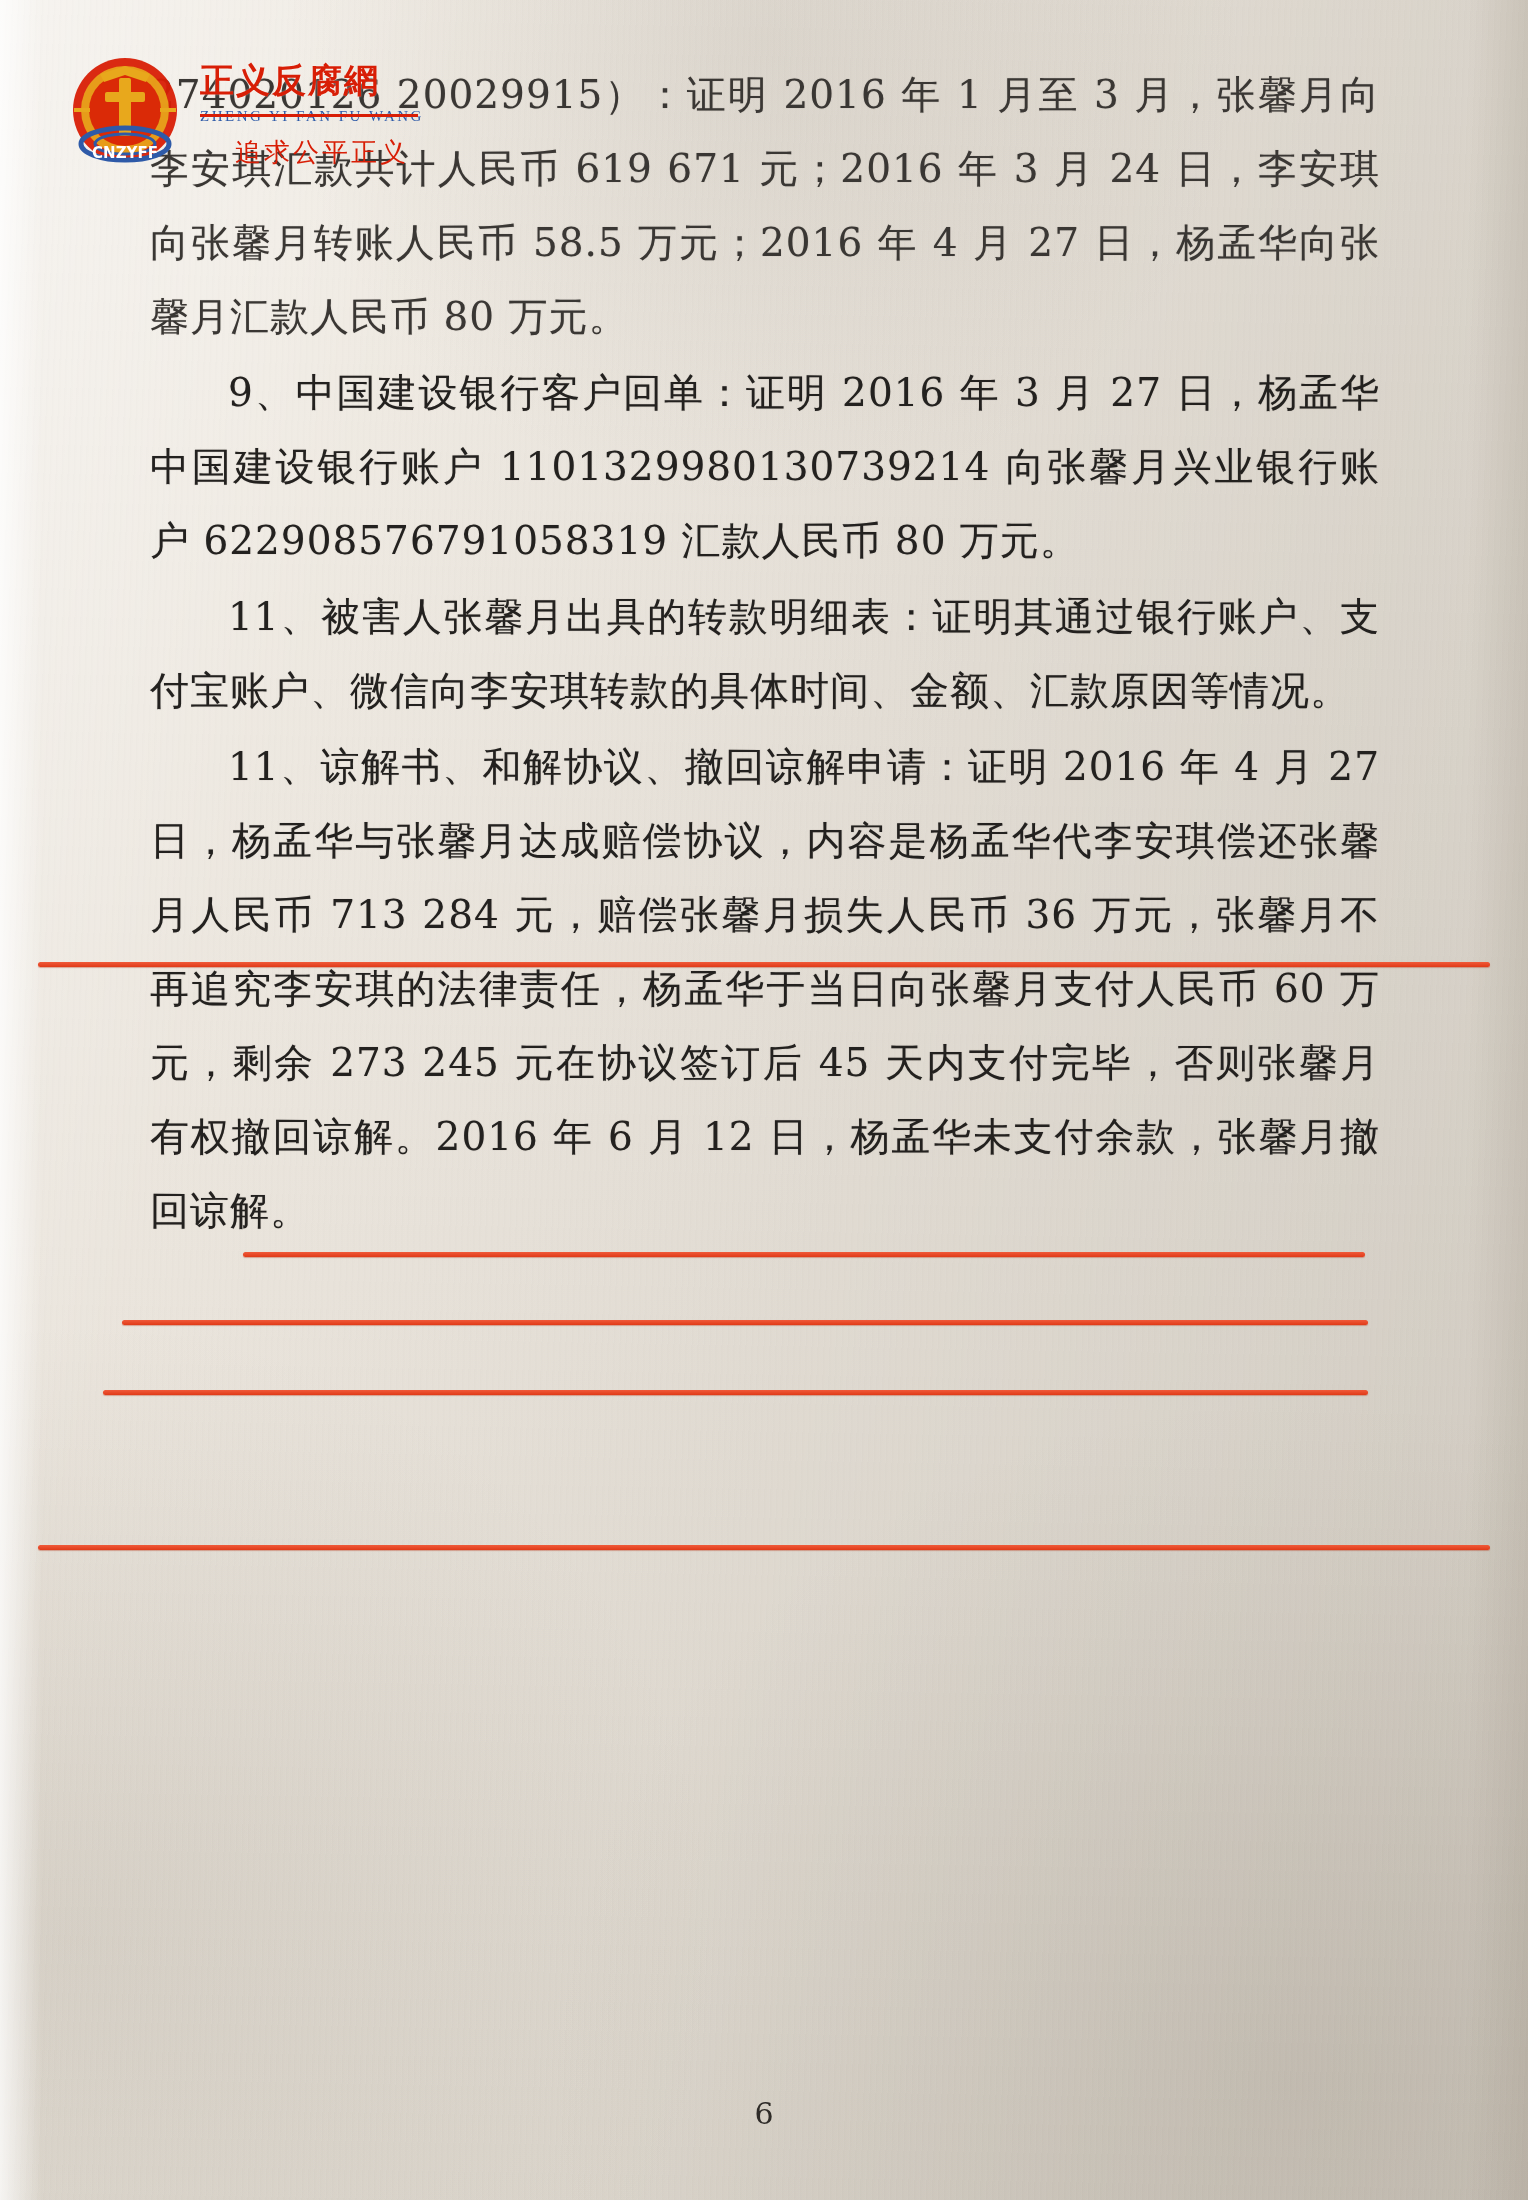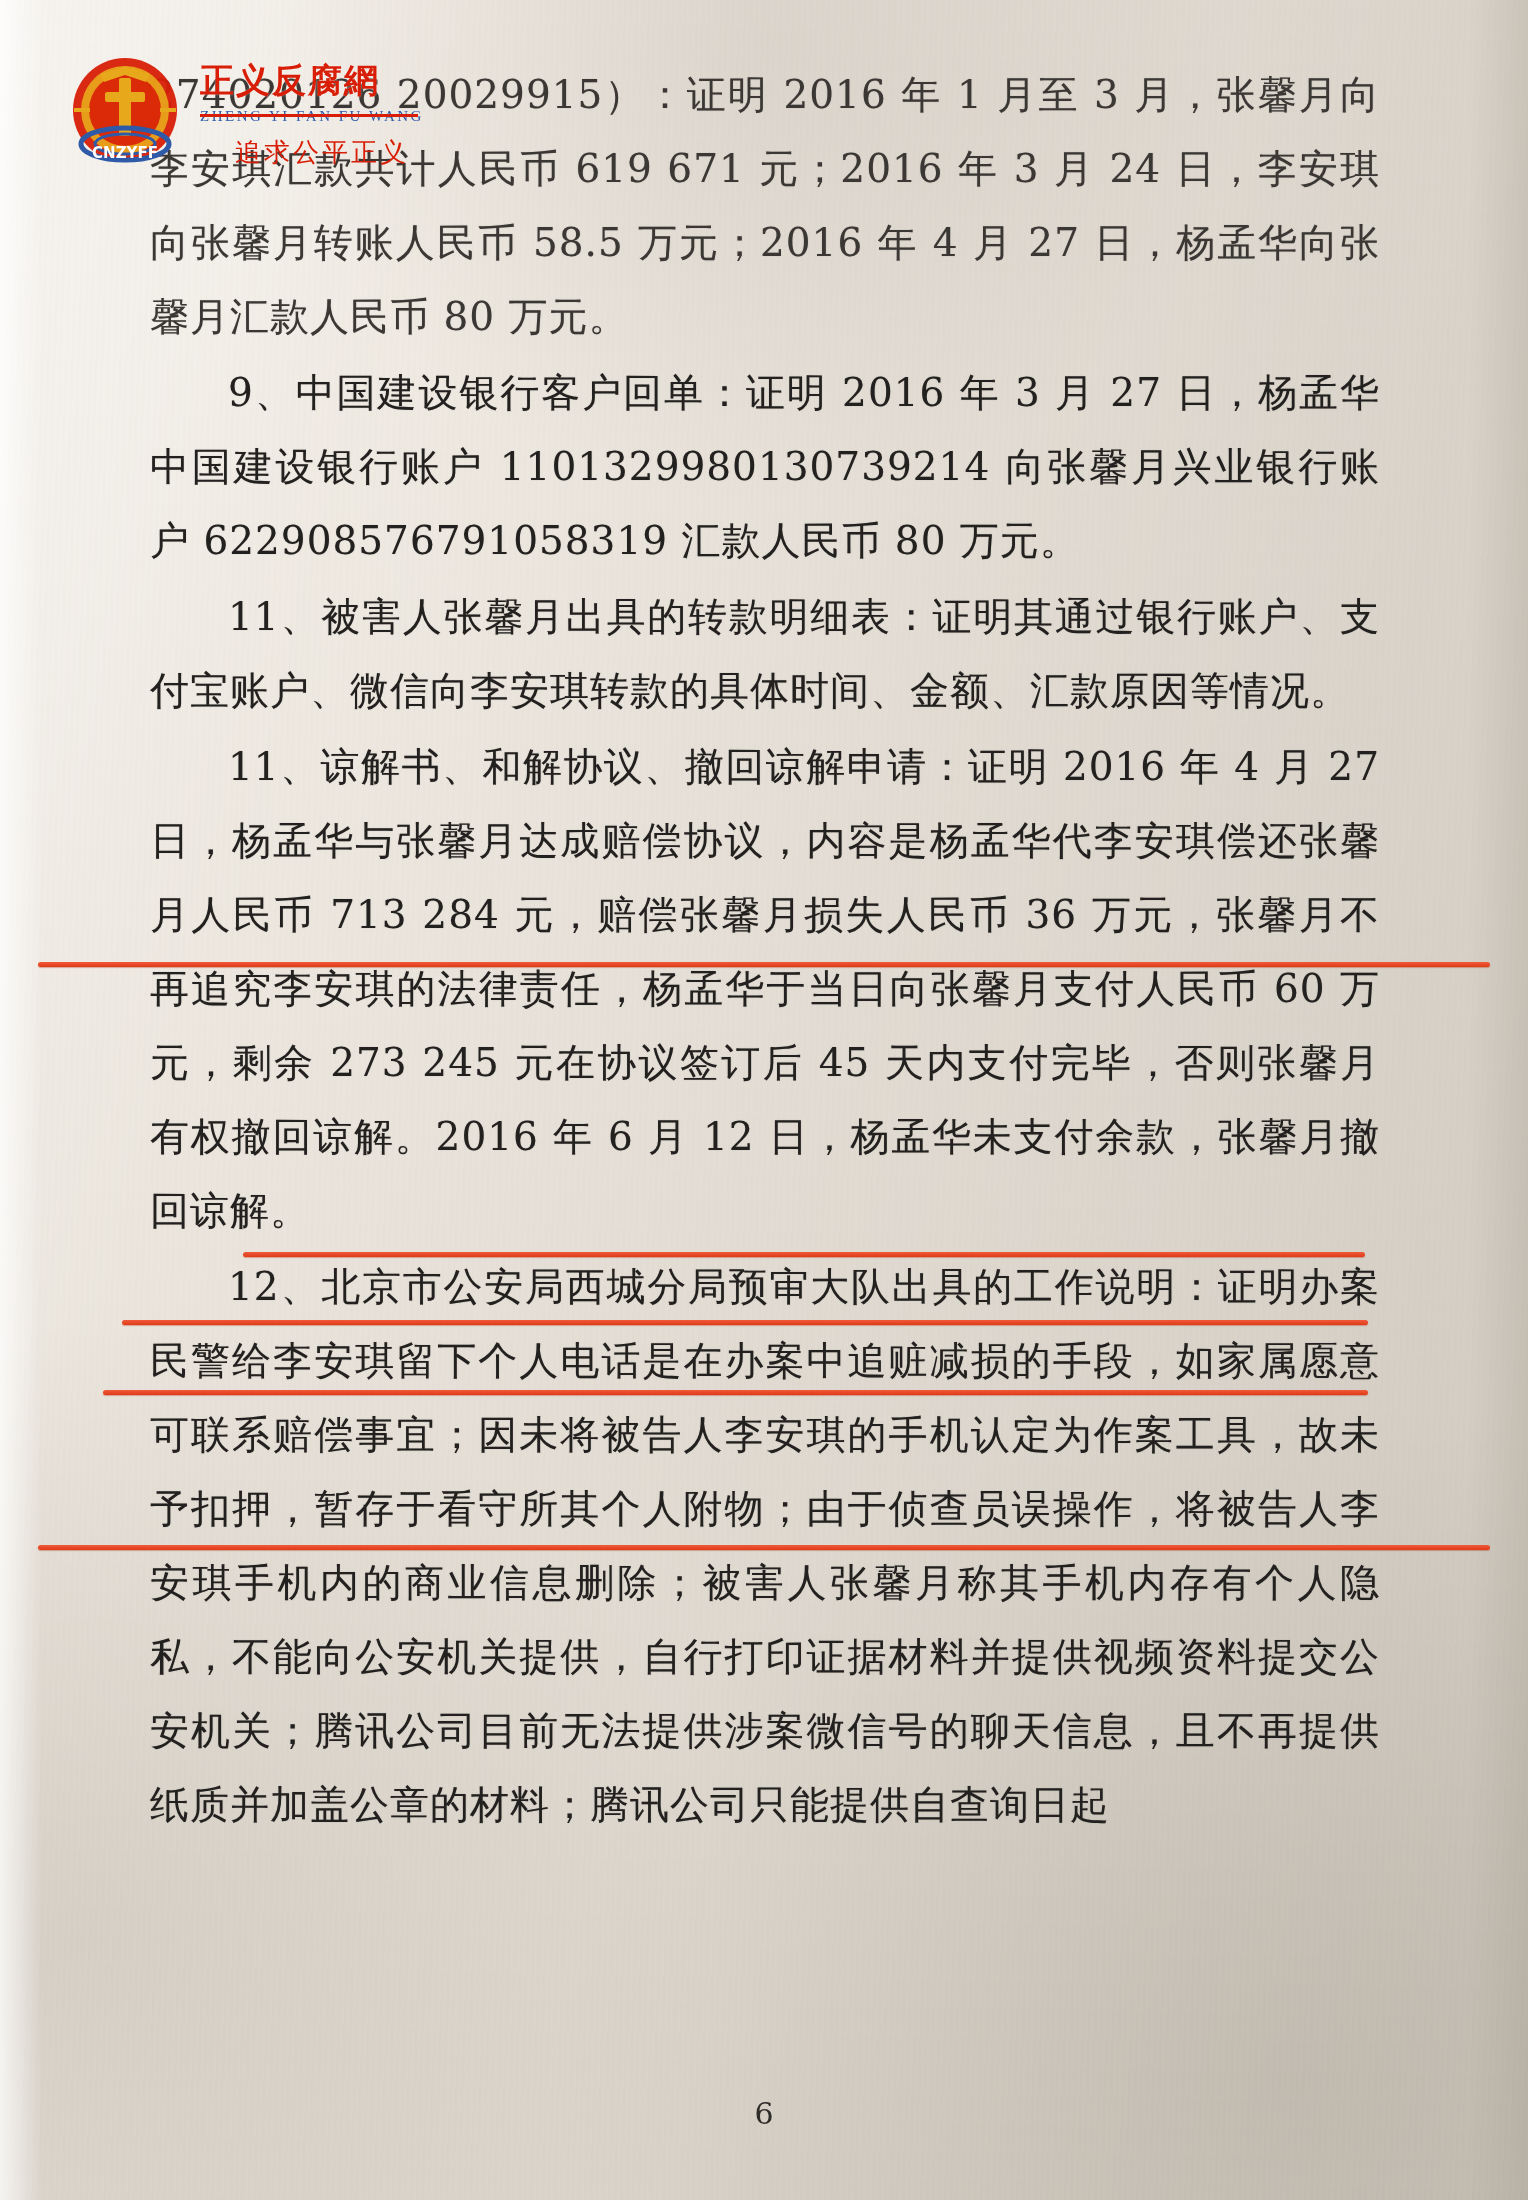--- a/index.html
+++ b/index.html
@@ -166,21 +166,20 @@
   <div class="paper-shade shade-b"></div>
   <div class="paper-shade shade-c"></div>
   <div class="edge-left"></div>
   <div class="edge-right"></div>
 
   <div class="doc-body">
     <p class="para first smudge">274020126 20029915）：证明 2016 年 1 月至 3 月，张馨月向李安琪汇款共计人民币 619 671 元；2016 年 3 月 24 日，李安琪向张馨月转账人民币 58.5 万元；2016 年 4 月 27 日，杨孟华向张馨月汇款人民币 80 万元。</p>
     <p class="para">9、中国建设银行客户回单：证明 2016 年 3 月 27 日，杨孟华中国建设银行账户 1101329980130739214 向张馨月兴业银行账户 622908576791058319 汇款人民币 80 万元。</p>
     <p class="para">11、被害人张馨月出具的转款明细表：证明其通过银行账户、支付宝账户、微信向李安琪转款的具体时间、金额、汇款原因等情况。</p>
     <p class="para">11、谅解书、和解协议、撤回谅解申请：证明 2016 年 4 月 27 日，杨孟华与张馨月达成赔偿协议，内容是杨孟华代李安琪偿还张馨月人民币 713 284 元，赔偿张馨月损失人民币 36 万元，张馨月不再追究李安琪的法律责任，杨孟华于当日向张馨月支付人民币 60 万元，剩余 273 245 元在协议签订后 45 天内支付完毕，否则张馨月有权撤回谅解。2016 年 6 月 12 日，杨孟华未支付余款，张馨月撤回谅解。</p>
-    <p class="para">12、北京市公安局西城分局预审大队出具的工作说明：证明办案民警给李安琪留下个人电话是在办案中追赃减损的手段，如家属愿意可联系赔偿事宜；因未将被告人李安琪的手机认定为作案工具，故未予扣押，暂存于看守所其个人附物；由于侦查员误操作，将被告人李安琪手机内的商业信息删除；被害人张馨月称其手机内存有个人隐私，不能向公安机关提供，自行打印证据材料并提供视频资料提交公安机关；腾讯公司目前无法提供涉案微信号的聊天信息，且不再提供纸质并加盖公章的材料；腾讯公司只能提供自查询日起</p>
   </div>
 
   <div class="red-line" style="left:38px; top:962px; width:1452px;"></div>
   <div class="red-line" style="left:243px; top:1252px; width:1122px;"></div>
   <div class="red-line" style="left:122px; top:1320px; width:1246px;"></div>
   <div class="red-line" style="left:103px; top:1390px; width:1265px;"></div>
   <div class="red-line" style="left:38px; top:1545px; width:1452px;"></div>
 
   <div class="page-number">6</div>
 

